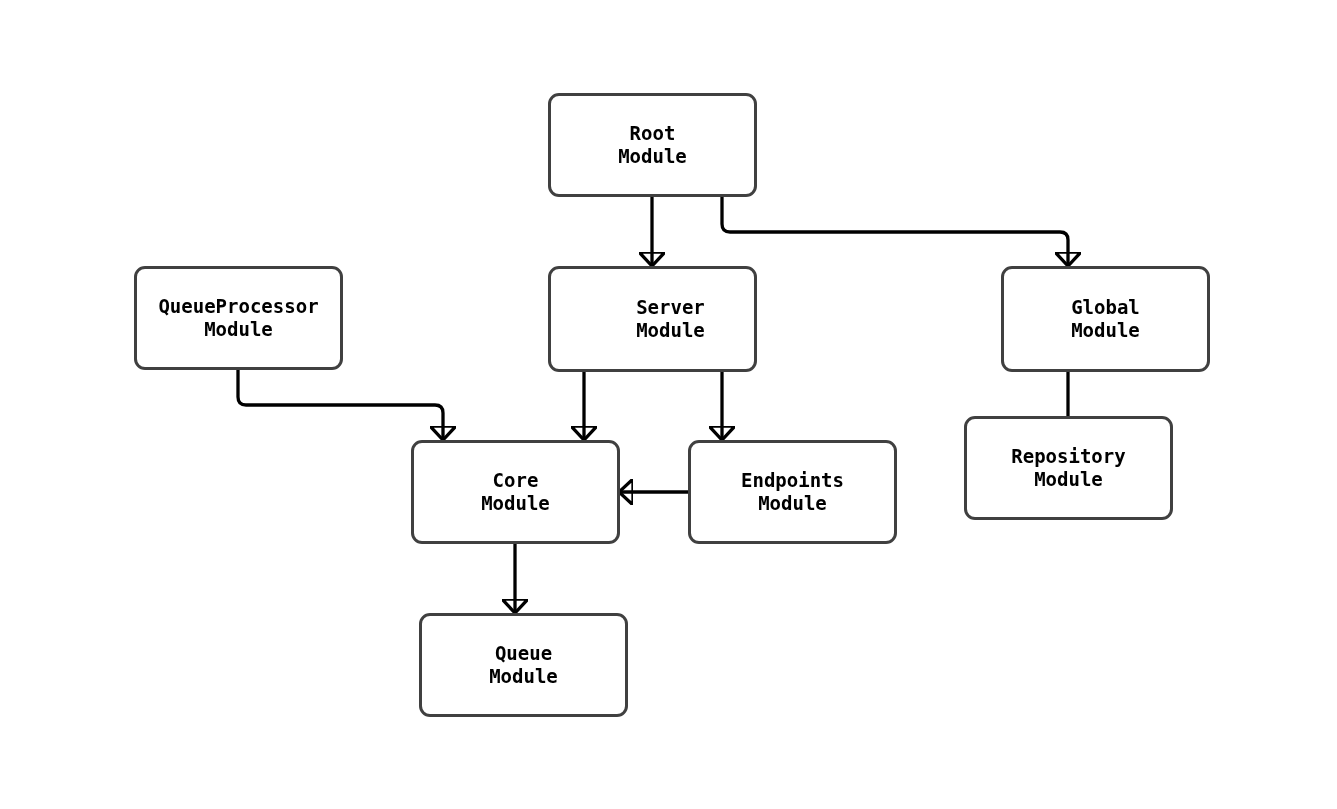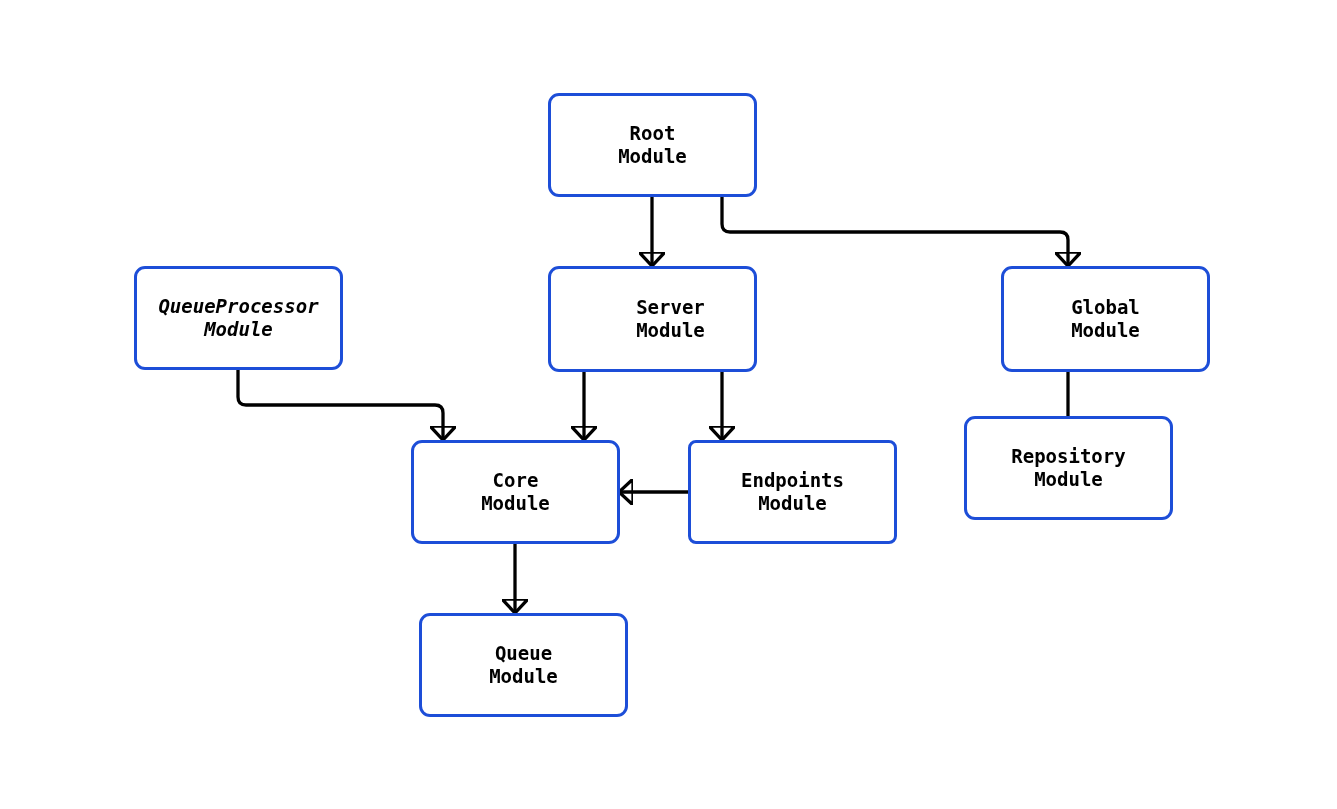--- a/index.html
+++ b/index.html
@@ -25,39 +25,39 @@
   .edge-layer path {
     fill: none;
     stroke: #000000;
     stroke-width: 3.3;
   }
   .node {
     position: absolute;
     width: 209px;
     height: 104px;
     box-sizing: border-box;
-    border: 3px solid #1d4ed8;
+    border: 3px solid #404040;
     border-radius: 11px;
     background: #ffffff;
     display: flex;
     align-items: center;
     justify-content: center;
     text-align: center;
     font-weight: bold;
     font-size: 19px;
     line-height: 23px;
     color: #000000;
     white-space: pre-line;
   }
   #node-root           { left: 548px;  top: 93px;  }
-  #node-queueprocessor { left: 134px;  top: 266px; font-style: italic; }
+  #node-queueprocessor { left: 134px;  top: 266px; }
   #node-server         { left: 548px;  top: 266px; height: 106px; padding-left: 36px; }
   #node-global         { left: 1001px;  top: 266px; height: 106px; }
   #node-core           { left: 411px;  top: 440px; text-align: center; }
-  #node-endpoints      { left: 688px;  top: 440px; border-radius: 8px; }
+  #node-endpoints      { left: 688px;  top: 440px; }
   #node-repository     { left: 964px;  top: 416px; }
   #node-queue          { left: 411px;  top: 613px; margin-left: 8px; }
 </style>
 </head>
 <body>
 
 <div class="canvas">
 
   <svg class="edge-layer" width="1337" height="809" viewBox="0 0 1337 809" xmlns="http://www.w3.org/2000/svg">
     <defs>

